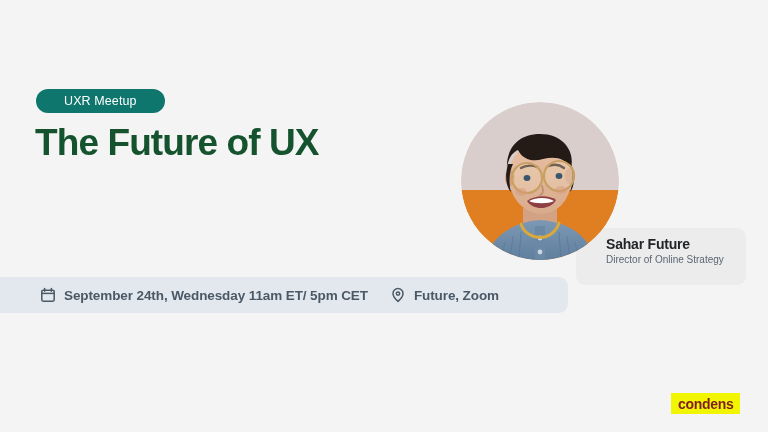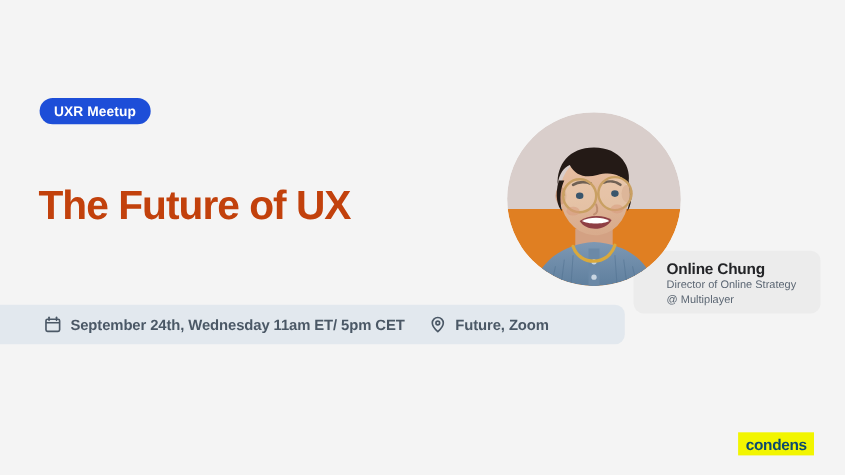--- a/index.html
+++ b/index.html
@@ -25,44 +25,43 @@
     background: #f4f4f4;
     overflow: hidden;
   }
 
   
   .badge {
     position: absolute;
     left: 36px;
     top: 89px;
     height: 24px;
-    padding: 0 13px;
+    padding: 0 28px;
     display: flex;
     align-items: center;
     border-radius: 12px;
-    background: #1d4ed8;
+    background: #0f766e;
     color: #ffffff;
     font-size: 12.5px;
-    font-weight: bold;
+    font-weight: normal;
     letter-spacing: 0.1px;
     white-space: nowrap;
   }
 
   
   .title {
     position: absolute;
     left: 35px;
     top: 119px;
     width: 430px;
-    color: #c2410c;
+    color: #14532d;
     font-size: 37px;
     font-weight: bold;
     line-height: 48px;
     letter-spacing: -0.9px;
-    margin-top: 44px;
   }
   .title-line { display: block; white-space: nowrap; }
 
   
   .info-bar {
     position: absolute;
     left: 0;
     top: 277px;
     height: 36px;
     width: 568px;
@@ -136,21 +135,21 @@
   
   .logo {
     position: absolute;
     left: 671px;
     top: 393px;
     height: 21px;
     padding: 0 7px;
     display: flex;
     align-items: center;
     background: #f2f500;
-    color: #0c4a6e;
+    color: #7f1d1d;
     font-size: 14px;
     font-weight: bold;
     letter-spacing: -0.3px;
   }
 </style>
 </head>
 <body>
 
 <div class="banner">
 
@@ -230,23 +229,22 @@
         <path d="M66 99 C74 93 88 93 95 98 C90 108 72 109 66 99 Z" fill="#8e3f44"></path>
         <path d="M68 99 C75 95 87 95 93 99 C88 102 73 102 68 99 Z" fill="#ffffff"></path>
 
         <ellipse cx="60" cy="90" rx="6" ry="4" fill="#d79a7c" opacity="0.5"></ellipse>
         <ellipse cx="100" cy="88" rx="6" ry="4" fill="#d79a7c" opacity="0.5"></ellipse>
       </g>
     </svg>
   </div>
 
   <div class="speaker-card">
-    <div class="speaker-name">Online Chung</div>
+    <div class="speaker-name">Sahar Future</div>
     <div class="speaker-role">Director of Online Strategy</div>
-    <div class="speaker-role">@ Multiplayer</div>
   </div>
 
   <div class="info-bar">
     <div class="info-group">
       <span class="info-icon">
         <svg width="16" height="16" viewBox="0 0 16 16" fill="none" stroke="#4b5866" stroke-width="1.5">
           <rect x="1.8" y="3.2" width="12.4" height="11" rx="1.4"></rect>
           <path d="M4.6 1.4 L4.6 4.2" stroke-linecap="round"></path>
           <path d="M11.4 1.4 L11.4 4.2" stroke-linecap="round"></path>
           <path d="M1.8 6.4 L14.2 6.4"></path>

